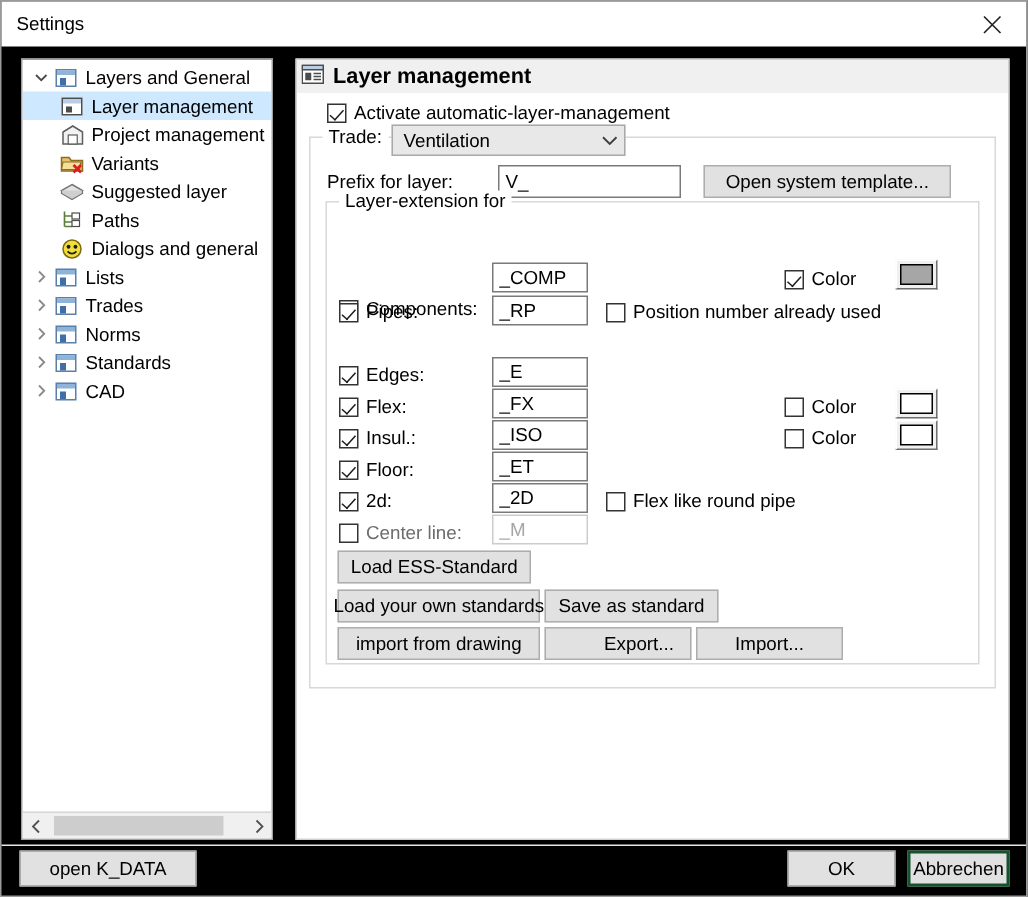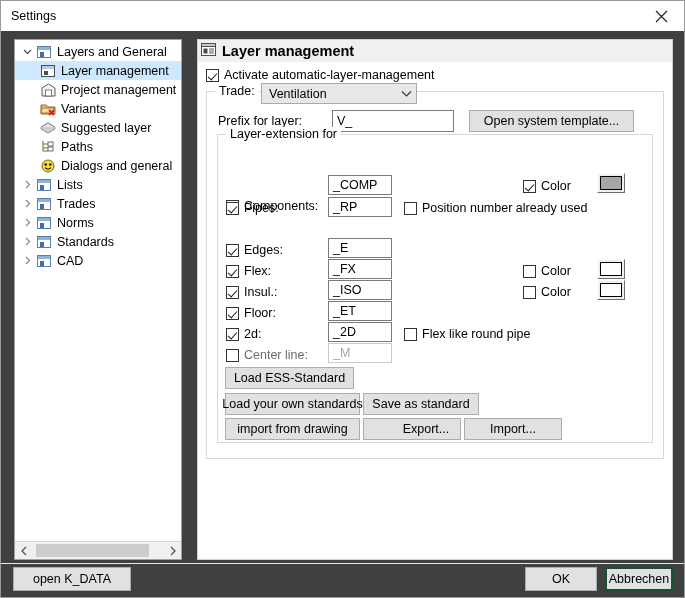--- a/index.html
+++ b/index.html
@@ -13,21 +13,21 @@
     color: #000000;
     overflow: hidden;
     position: relative;
     -webkit-font-smoothing: none;
   }
 
   
   #window {
     position: absolute; left: 0; top: 0;
     width: 685px; height: 598px;
-    background: #404040;
+    background: #000000;
     border: 1px solid #9a9a9a;
     box-sizing: border-box;
   }
   #titlebar {
     position: absolute; left: 0; top: 0;
     width: 683px; height: 30px;
     background: #ffffff;
     box-sizing: border-box;
   }
   #title-text {
@@ -473,21 +473,21 @@
         <svg width="15" height="13" viewBox="0 0 15 13">
           <rect x="0.5" y="0.5" width="14" height="12" fill="#ffffff" stroke="#4c4c4c" stroke-width="1"></rect>
           <rect x="0.5" y="0.5" width="14" height="3" fill="#b9cde3" stroke="#4c4c4c" stroke-width="1"></rect>
           <rect x="2.5" y="5.5" width="4" height="5" fill="#4c4c4c"></rect>
           <path d="M8 6 L13 6 M8 8 L13 8 M8 10 L13 10" stroke="#4c4c4c" stroke-width="0.9"></path>
         </svg>
       </span>
       <span id="panel-header-title">Layer management</span>
     </div>
 
-    <span class="chk" style="position:absolute; left:8px; top:28px;">
+    <span class="chk" style="position:absolute; left:20px; top:28px;">
       <span class="chkbox checked"></span>
       <span class="chklabel">Activate automatic-layer-management</span>
     </span>
 
     <div class="groupbox" style="left:8px; top:51px; width:458px; height:368px;">
       <span class="gb-label" style="left:8px;">Trade:</span>
     </div>
 
     <div id="trade-combo" style="left:63px; top:43px; width:156px; height:21px;">
       <span id="trade-combo-value">Ventilation</span>

